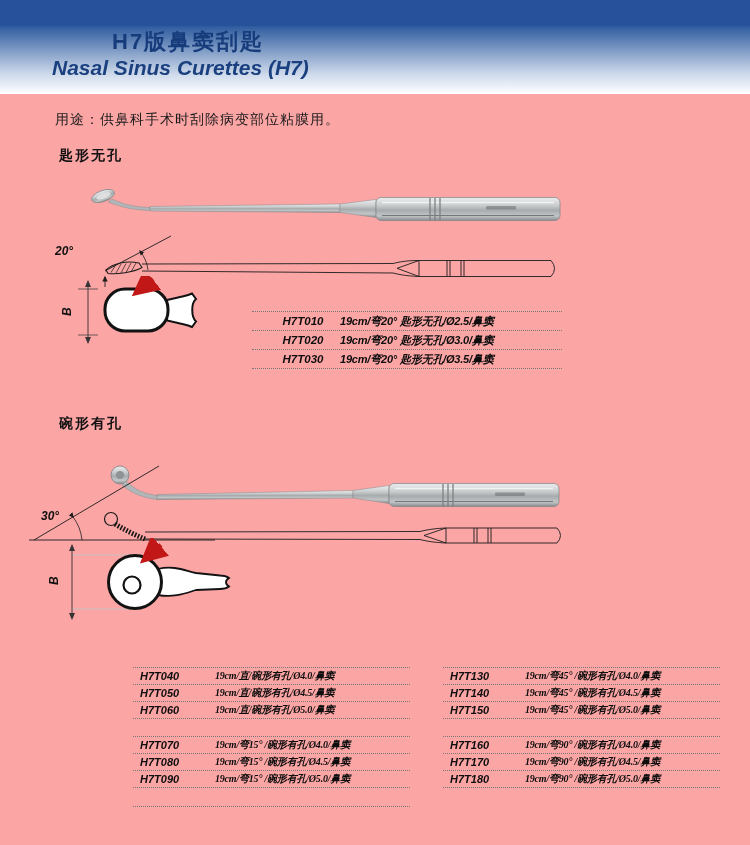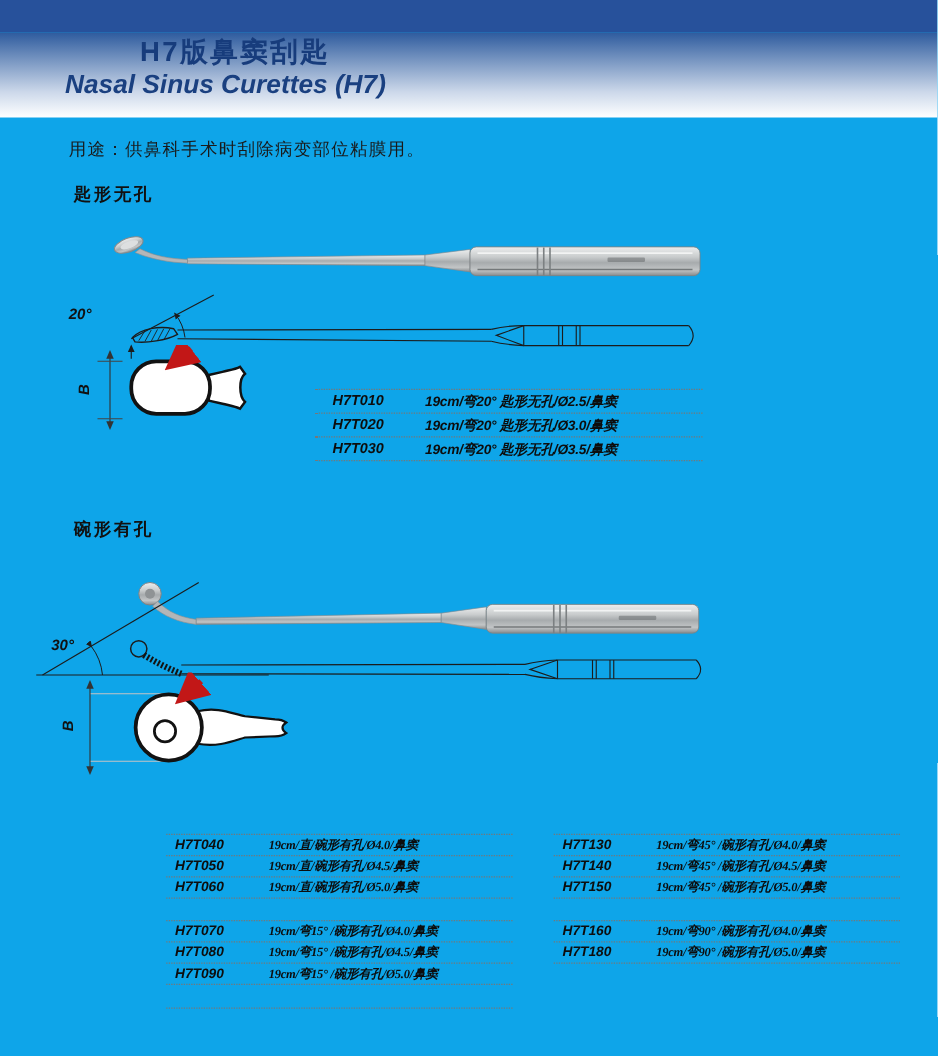--- a/index.html
+++ b/index.html
@@ -1,36 +1,36 @@
 <!DOCTYPE html>
 <html><head>
 <meta charset="utf-8">
 <style>
   html,body{margin:0;padding:0;background:#fff;}
-  .page{position:relative;width:750px;height:845px;background:#0ea5e9;overflow:hidden;
+  .page{position:relative;width:750px;height:845px;background:#fca5a5;overflow:hidden;
         font-family:"Liberation Sans","DejaVu Sans",sans-serif;color:#111;}
   
   .topbar{position:absolute;left:0;top:0;width:750px;height:26px;background:#27519b;}
   .hgrad{position:absolute;left:0;top:26px;width:750px;height:68px;
          background:linear-gradient(#2e5b9e 0%,#7d9ac4 35%,#ccd8ea 70%,#f6f9fc 95%,#ffffff 100%);}
   .title-zh{position:absolute;left:112px;top:27px;font-size:22px;font-weight:bold;
             color:#173c7c;letter-spacing:2px;}
   .title-en{position:absolute;left:52px;top:56px;font-size:21px;font-weight:bold;
             font-style:italic;color:#1a4080;}
   
   .usage{position:absolute;left:55px;top:111px;font-size:14px;color:#1a1a1a;letter-spacing:1px;}
   .sec-head{position:absolute;left:59px;font-size:14px;font-weight:bold;color:#111;letter-spacing:2px;}
   .sec-head.spoon{top:147px;}
   .sec-head.bowl{top:415px;}
   
   .spec-table{position:absolute;border-top:1px dotted #777;}
   .spec-row{display:flex;align-items:center;border-bottom:1px dotted #777;
             font-style:italic;font-weight:bold;color:#0d0d0d;}
   .t1{left:252px;top:311px;width:310px;}
-  .t1 .spec-row{height:18px;}
+  .t1 .spec-row{height:18px;text-align:center;}
   .t1 .model{width:74px;padding-left:14px;font-size:11.5px;}
   .t1 .spec{font-size:11px;letter-spacing:-0.2px;}
   .t2{width:277px;margin-top:30px;}
   .t2 .spec-row{height:16px;}
   .t2 .model{width:75px;padding-left:7px;font-size:11px;}
   .t2 .spec{font-size:10px;letter-spacing:-0.2px;font-family:Liberation Serif, serif;}
   .g0{left:133px;top:637px;} .g1{left:133px;top:706px;} .g2{left:133px;top:776px;}
   .g3{left:443px;top:637px;} .g4{left:443px;top:706px;}
   
   .abs{position:absolute;}
@@ -258,18 +258,22 @@
       <span class="spec">19cm/弯45° /碗形有孔/Ø5.0/鼻窦</span>
     </div>
   </div>
 
   <div class="spec-table t2 g4">
     <div class="spec-row">
       <span class="model">H7T160</span>
       <span class="spec">19cm/弯90° /碗形有孔/Ø4.0/鼻窦</span>
     </div>
     <div class="spec-row">
+      <span class="model">H7T170</span>
+      <span class="spec">19cm/弯90° /碗形有孔/Ø4.5/鼻窦</span>
+    </div>
+    <div class="spec-row">
       <span class="model">H7T180</span>
       <span class="spec">19cm/弯90° /碗形有孔/Ø5.0/鼻窦</span>
     </div>
   </div>
 
 </div>
 
 </body></html>

